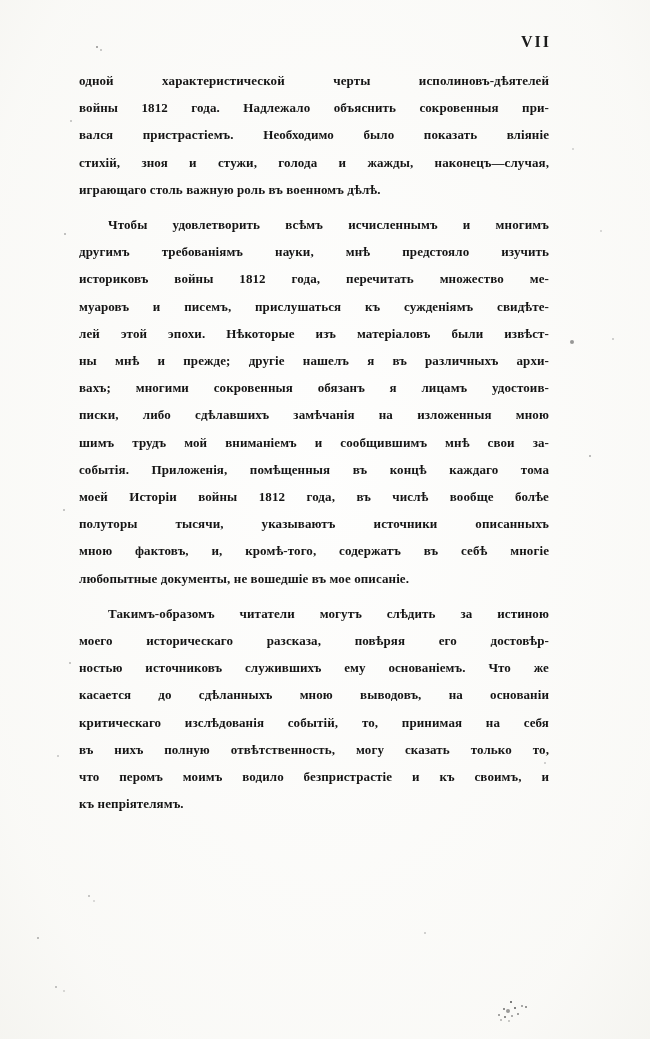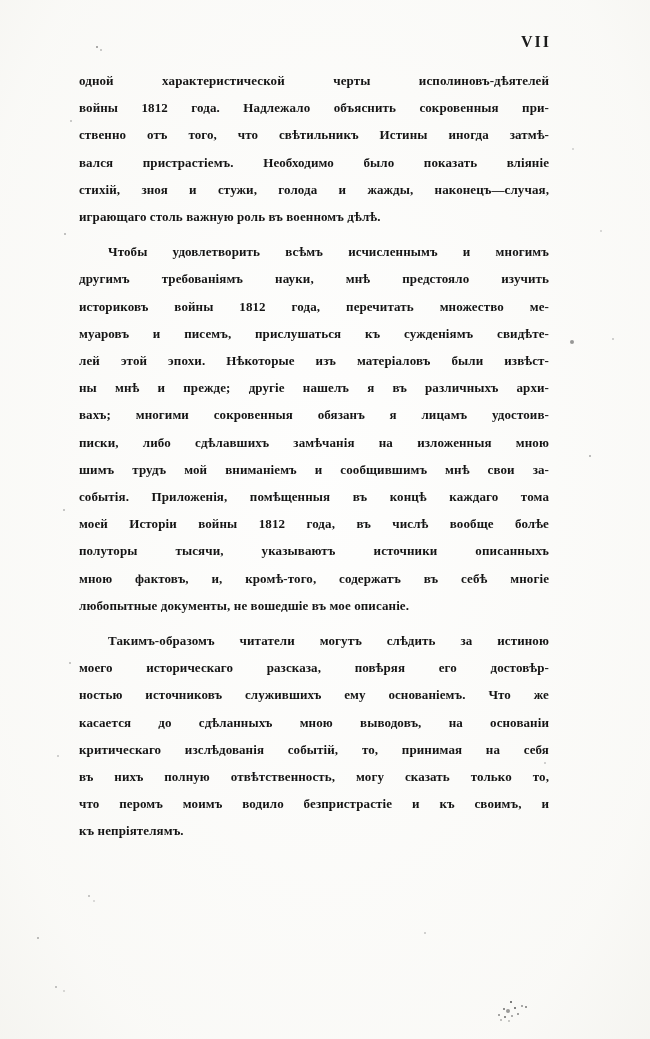--- a/index.html
+++ b/index.html
@@ -117,21 +117,20 @@
 
 <div class="specks"></div>
 <div class="smudge"></div>
 
 <div class="page-number">VII</div>
 
 <div class="text-block">
     <div class="para">
       <div class="line first">одной характеристической черты исполиновъ-дѣятелей</div>
       <div class="line">войны 1812 года. Надлежало объяснить сокровенныя при-</div>
-      <div class="line">ственно отъ того, что свѣтильникъ Истины иногда затмѣ-</div>
       <div class="line">вался пристрастіемъ. Необходимо было показать вліяніе</div>
       <div class="line">стихій, зноя и стужи, голода и жажды, наконецъ—случая,</div>
       <div class="line last">играющаго столь важную роль въ военномъ дѣлѣ.</div>
     </div>
     <div class="para indent">
       <div class="line first">Чтобы удовлетворить всѣмъ исчисленнымъ и многимъ</div>
       <div class="line">другимъ требованіямъ науки, мнѣ предстояло изучить</div>
       <div class="line">историковъ войны 1812 года, перечитать множество ме-</div>
       <div class="line">муаровъ и писемъ, прислушаться къ сужденіямъ свидѣте-</div>
       <div class="line">лей этой эпохи. Нѣкоторые изъ матеріаловъ были извѣст-</div>

